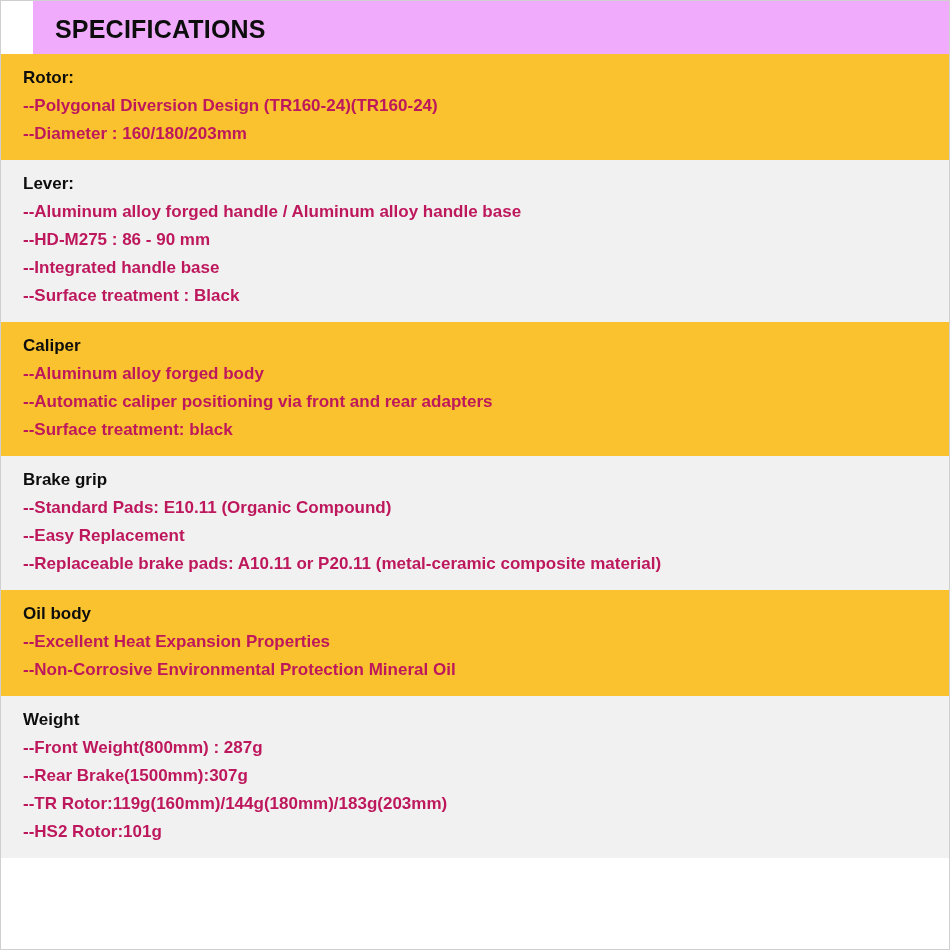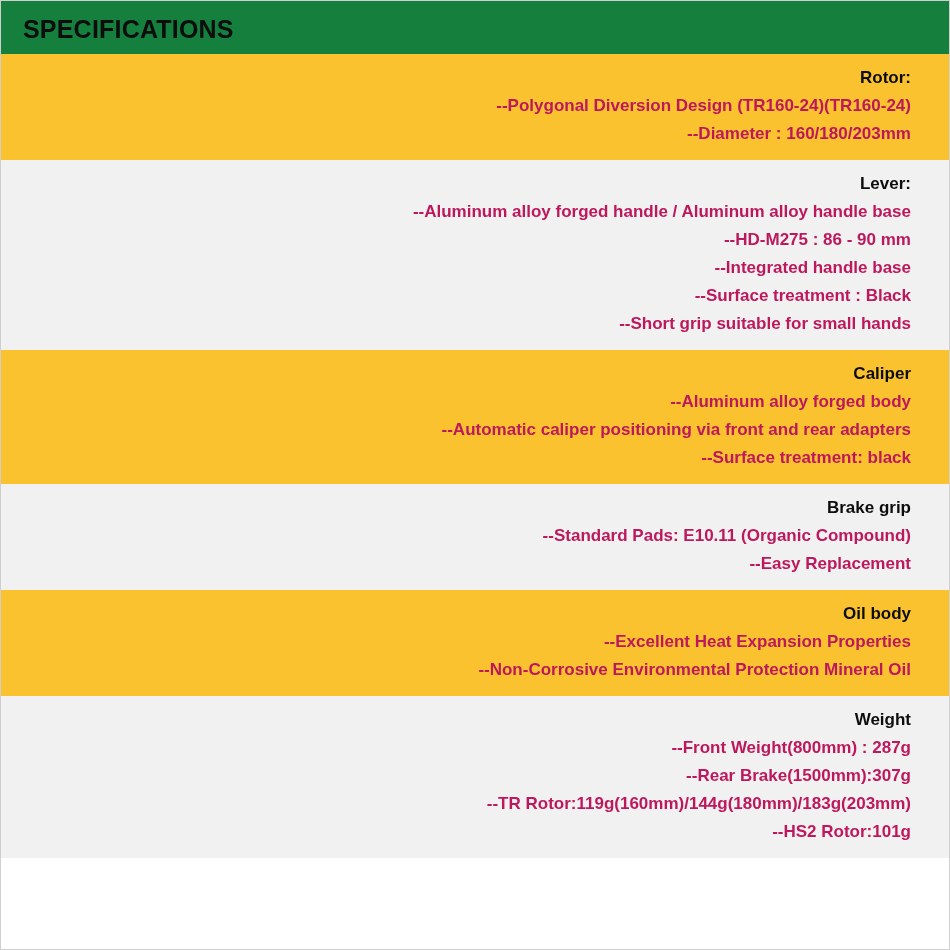--- a/index.html
+++ b/index.html
@@ -18,32 +18,32 @@
     width: 950px;
     height: 950px;
     box-sizing: border-box;
     border: 1px solid #cfcfcf;
     background: #ffffff;
     display: flex;
     flex-direction: column;
   }
   .title-bar {
     padding: 14px 0 10px 22px;
-    background: #15803d;
+    background: #f0abfc;
+    margin-left: 32px;
   }
   .title-bar h1 {
     margin: 0;
     font-size: 25px;
     font-weight: bold;
     letter-spacing: 0.2px;
     color: #0d0d0d;
   }
   .section {
     padding: 10px 38px 12px 22px;
-    text-align: right;
   }
   .section.accent {
     background: #f9c22e;
   }
   .section.plain {
     background: #f1f1f1;
   }
   .section-head {
     font-size: 17px;
     font-weight: bold;
@@ -74,32 +74,32 @@
         <div class="section-head">Rotor:</div>
         <div class="section-line">--Polygonal Diversion Design (TR160-24)(TR160-24)</div>
         <div class="section-line">--Diameter : 160/180/203mm</div>
       </div>
       <div class="section plain">
         <div class="section-head">Lever:</div>
         <div class="section-line">--Aluminum alloy forged handle / Aluminum alloy handle base</div>
         <div class="section-line">--HD-M275 : 86 - 90 mm</div>
         <div class="section-line">--Integrated handle base</div>
         <div class="section-line">--Surface treatment : Black</div>
-        <div class="section-line">--Short grip suitable for small hands</div>
       </div>
       <div class="section accent">
         <div class="section-head">Caliper</div>
         <div class="section-line">--Aluminum alloy forged body</div>
         <div class="section-line">--Automatic caliper positioning via front and rear adapters</div>
         <div class="section-line">--Surface treatment: black</div>
       </div>
       <div class="section plain">
         <div class="section-head">Brake grip</div>
         <div class="section-line">--Standard Pads: E10.11 (Organic Compound)</div>
         <div class="section-line">--Easy Replacement</div>
+        <div class="section-line">--Replaceable brake pads: A10.11 or P20.11 (metal-ceramic composite material)</div>
       </div>
       <div class="section accent">
         <div class="section-head">Oil body</div>
         <div class="section-line">--Excellent Heat Expansion Properties</div>
         <div class="section-line">--Non-Corrosive Environmental Protection Mineral Oil</div>
       </div>
       <div class="section plain">
         <div class="section-head">Weight</div>
         <div class="section-line">--Front Weight(800mm) : 287g</div>
         <div class="section-line">--Rear Brake(1500mm):307g</div>

